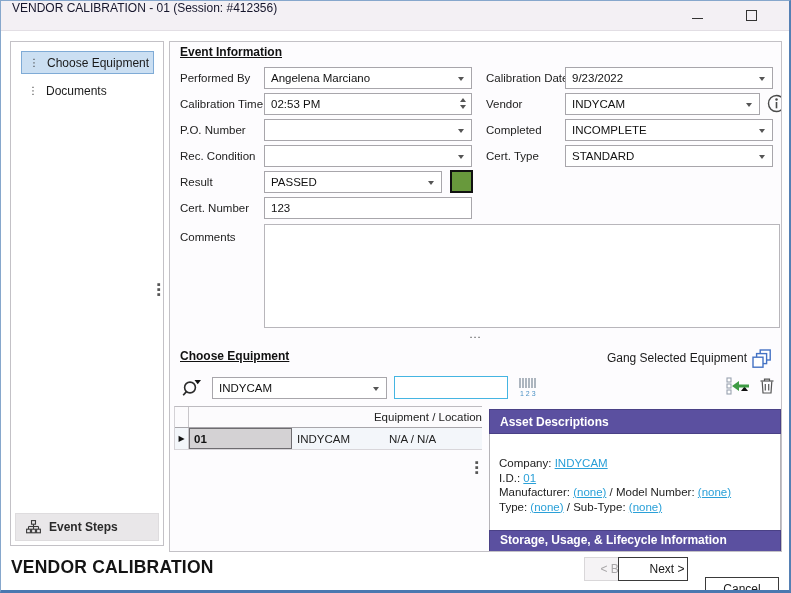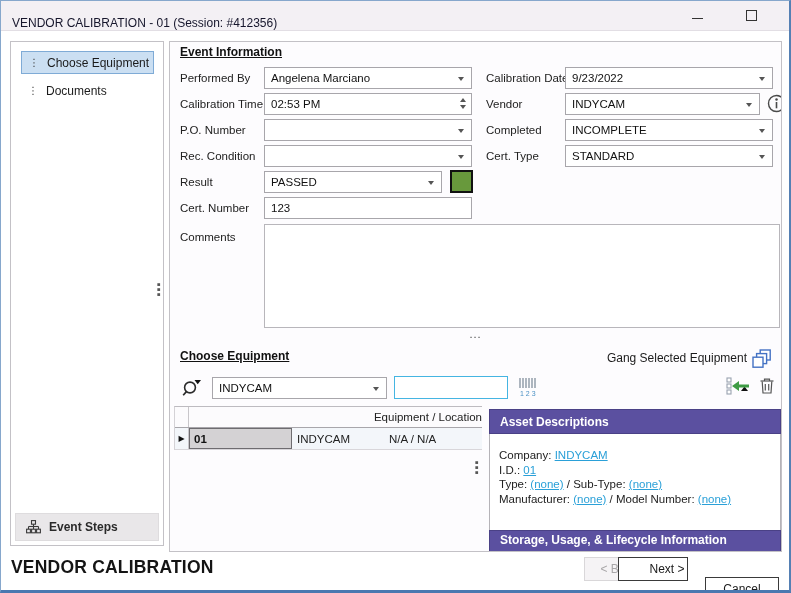--- a/index.html
+++ b/index.html
@@ -4,21 +4,21 @@
 <style>
   * { margin:0; padding:0; box-sizing:border-box; }
   body { font-family:"Liberation Sans", sans-serif; background:#e8e8e8; }
   .window{
     position:relative; width:791px; height:593px; background:#ffffff;
     border:1px solid #86a7cc; border-right:2px solid #5580b4; border-bottom:3px solid #4a78b0;
     overflow:hidden; font-size:12px; color:#1b1b1b;
   }
   
   .titlebar{ position:absolute; left:0; top:0; width:100%; height:30px; background:#f3f0f4;
-    border-bottom:1px solid #e2dee4; display:flex; align-items:flex-end; }
+    border-bottom:1px solid #e2dee4; display:flex; align-items:flex-start; }
   .titlebar .title{ margin-left:11px; font-size:12px; color:#16162c; }
   .win-btn{ position:absolute; top:0; width:40px; height:29px; display:flex; align-items:center; justify-content:center; cursor:default; }
   .min-btn{ right:72px; }
   .min-btn .dash{ width:11px; height:0; border-bottom:1.5px solid #333; margin-top:6px;}
   .max-btn{ right:18px; }
   .max-btn .sq{ width:11px; height:11px; border:1.4px solid #333; background:transparent; }
   
   .sidebar{ position:absolute; left:9px; top:40px; width:154px; height:505px; background:#fff;
     border:1px solid #c3c1c6; }
   .side-item{ position:absolute; left:10px; width:133px; height:23px; display:flex; align-items:center;
@@ -79,21 +79,21 @@
   .eq-drow{ display:flex; height:22px; background:#f3f6fa; border-bottom:1px solid #d8d6da; cursor:pointer; }
   .eq-drow .d-ind{ width:14px; border-right:1px solid #c8c6ca; font-size:8px; color:#111; display:flex; align-items:center; justify-content:center; }
   .eq-drow .d-id{ width:103px; background:#d4d2d4; border:1px solid #6e6c70; line-height:20px; padding-left:4px; font-weight:700; color:#111; font-size:11.5px;}
   .eq-drow .d-name{ width:85px; line-height:22px; padding-left:5px; font-size:11.5px; color:#222;}
   .eq-drow .d-loc{ flex:1; line-height:22px; padding-left:12px; font-size:11.5px; color:#222;}
   .mid-grip{ position:absolute; left:305px; top:418px; color:#555; font-size:11px; line-height:5px; cursor:col-resize; }
   
   .asset{ position:absolute; left:319px; top:367px; width:292px; }
   .asset-hdr{ height:25px; background:#5b50a0; color:#fff; font-weight:700; font-size:12px; line-height:25px;
     padding-left:10px; border:1px solid #4a4186; }
-  .asset-body{ height:112px; background:#fff; border:1px solid #b5b3b8; border-top:none; padding:14px 9px 0 9px;
+  .asset-body{ height:112px; background:#fff; border:1px solid #b5b3b8; border-top:none; padding:22px 9px 0 9px;
     font-size:11.5px; line-height:14.5px; color:#222; }
   .asset-body a{ color:#2aa0d8; text-decoration:underline; cursor:pointer; }
   .storage-hdr{ position:absolute; left:319px; top:488px; width:292px; height:33px; background:#5b50a0; color:#fff;
     font-weight:700; font-size:12px; line-height:19px; padding-left:10px; border:1px solid #4a4186; overflow:hidden; }
   
   .left-grip{ position:absolute; left:156px; top:281px; color:#555; font-size:11px; line-height:5px; cursor:col-resize; }
   
   .footer-title{ position:absolute; left:10px; top:556px; font-size:17.5px; font-weight:700; color:#141414; letter-spacing:0.2px; }
   .btn{ position:absolute; top:556px; height:24px; background:#fff; border:1px solid #3a3a3a; font-size:12px;
     color:#1a1a1a; text-align:center; line-height:22px; cursor:pointer; font-family:"Liberation Sans", sans-serif; }
@@ -305,31 +305,31 @@
       <div class="asset-body">
         <div>
           <span>Company:</span>
           <a>INDYCAM</a>
         </div>
         <div>
           <span>I.D.:</span>
           <a>01</a>
         </div>
         <div>
+          <span>Manufacturer:</span>
+          <a>(none)</a>
+          <span>/ Model Number:</span>
+          <a>(none)</a>
+        </div>
+        <div>
           <span>Type:</span>
           <a>(none)</a>
           <span>/ Sub-Type:</span>
           <a>(none)</a>
         </div>
-        <div>
-          <span>Manufacturer:</span>
-          <a>(none)</a>
-          <span>/ Model Number:</span>
-          <a>(none)</a>
-        </div>
       </div>
     </div>
     <div class="storage-hdr">Storage, Usage, &amp; Lifecycle Information</div>
 
   </div>
 
   <div class="footer-title">VENDOR CALIBRATION</div>
   <button class="btn btn-back" disabled="">&lt; Back</button>
   <button class="btn btn-next">Next &gt;</button>
   <button class="btn btn-cancel">Cancel</button>

